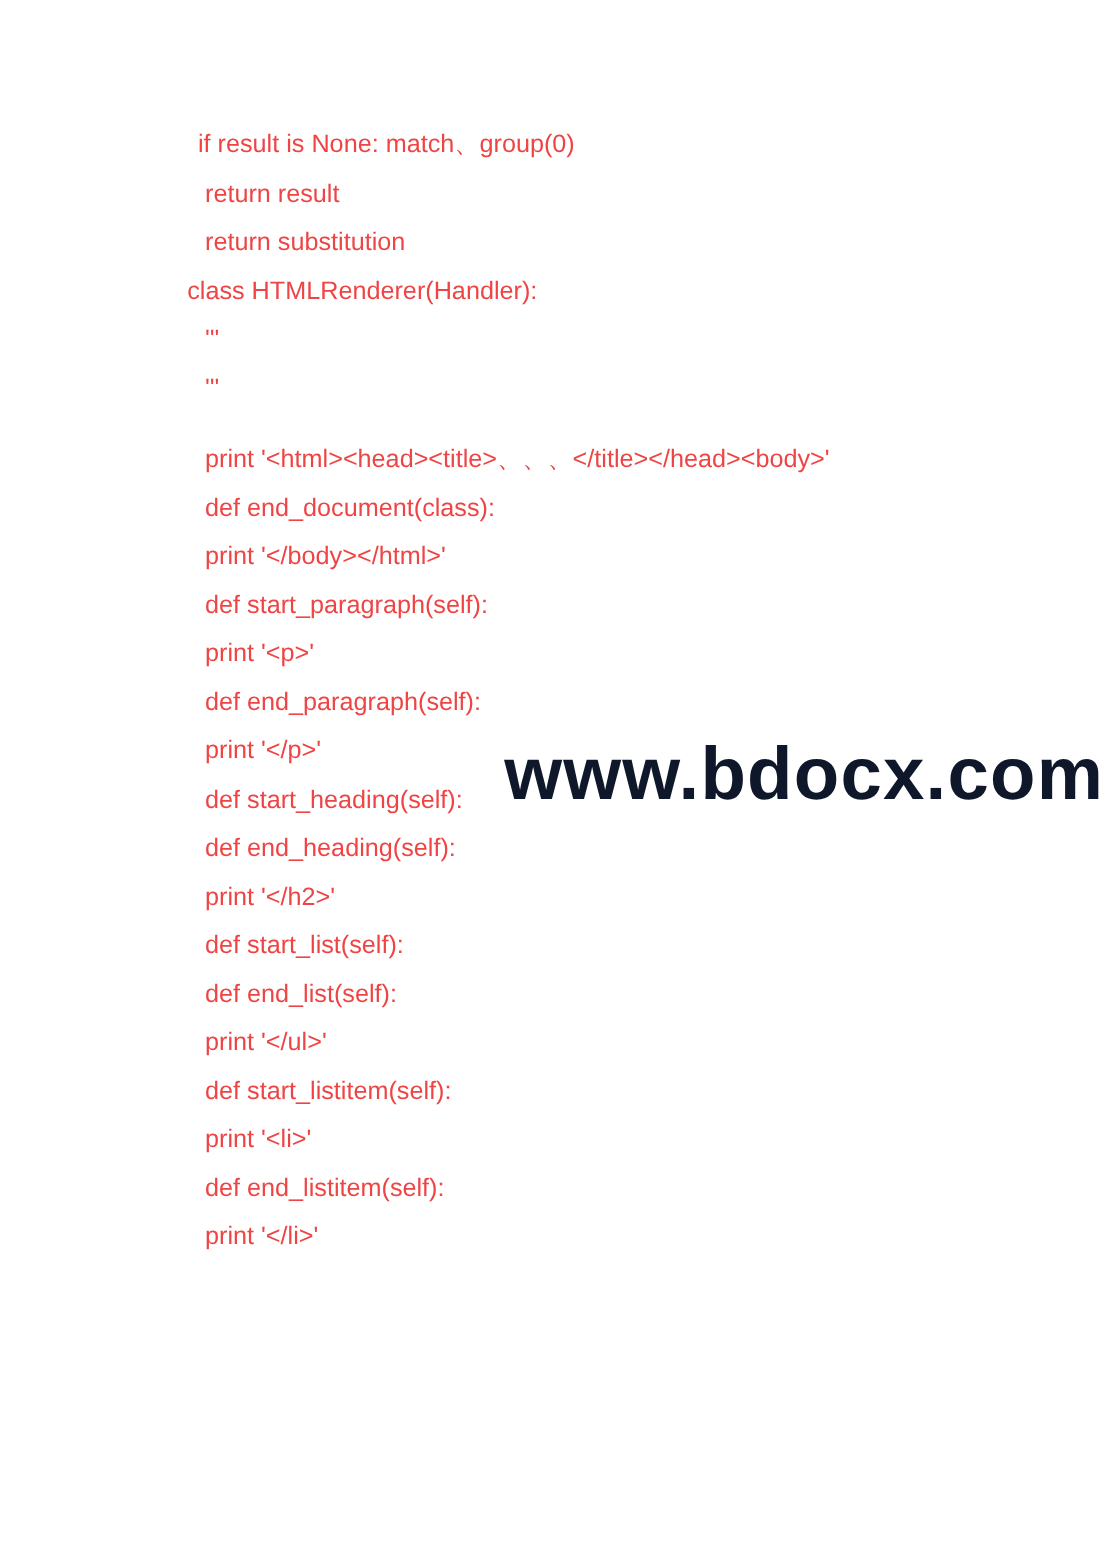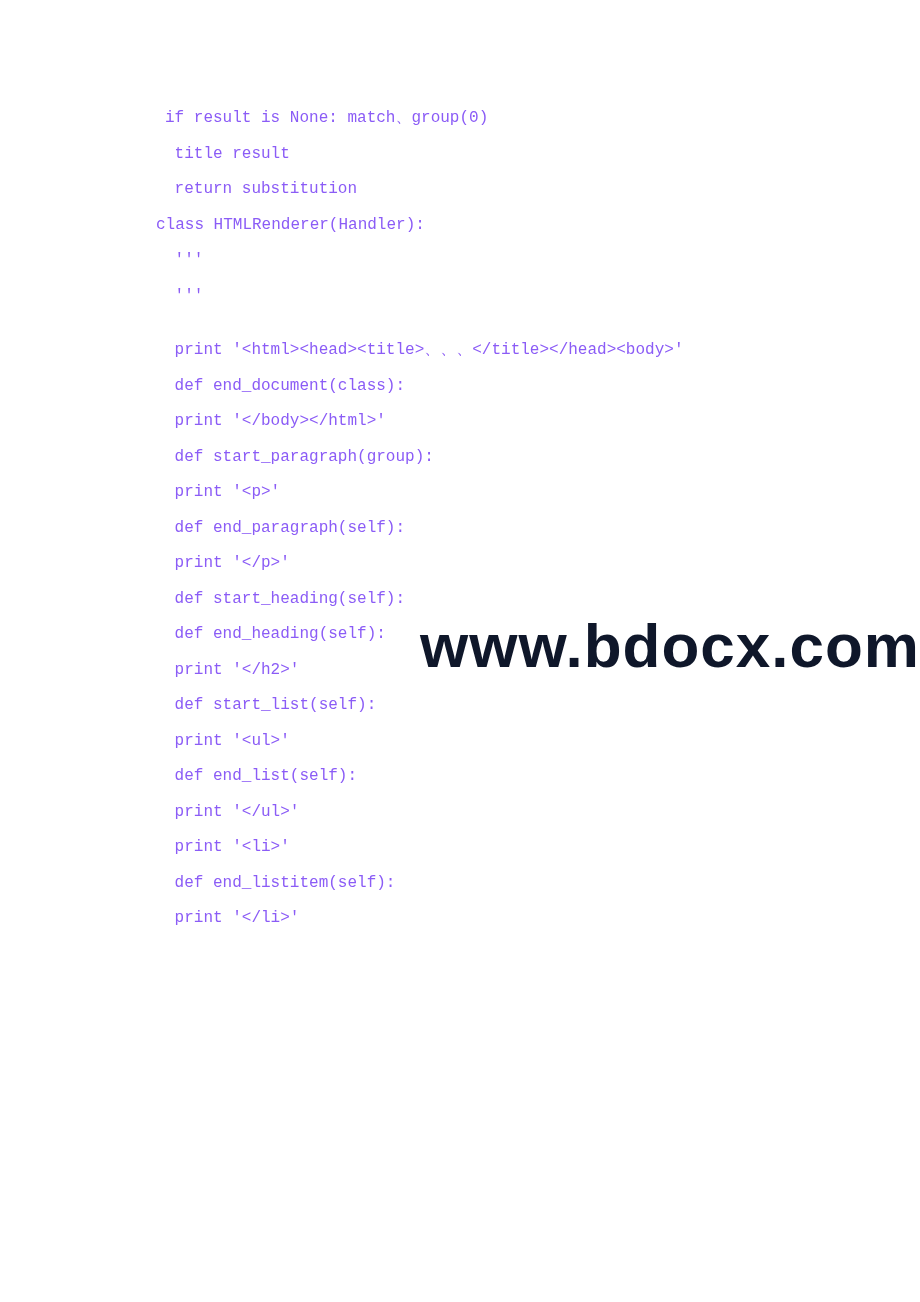--- a/index.html
+++ b/index.html
@@ -12,26 +12,26 @@
     position: relative;
     overflow: hidden;
   }
   .content {
     position: absolute;
     top: 110px;
     left: 165px;
     right: 100px;
   }
   .line {
-    font-size: 16px;
-    color: #8b5cf6;
+    font-size: 21px;
+    color: #ef4444;
     line-height: 1.0;
     margin-bottom: 19.5px;
     white-space: pre;
-    font-family: Liberation Mono, monospace;
+    font-family: Liberation Sans, sans-serif;
   }
   .gap {
     height: 19px;
   }
   .outdent {
     margin-left: -9px;
   }
   .watermark {
     position: absolute;
     top: 610px;
@@ -51,36 +51,36 @@
     z-index: 1;
   }
 </style>
 </head>
 <body>
 
 <div class="watermark">www.bdocx.com</div>
 
 <div class="content" id="content-container">
     <div class="line ">if result is None: match、group(0)</div>
-    <div class="line "> title result</div>
+    <div class="line "> return result</div>
     <div class="line "> return substitution</div>
     <div class="line outdent">class HTMLRenderer(Handler):</div>
     <div class="line "> '''</div>
     <div class="line "> '''</div>
     <div class="gap"></div>
     <div class="line "> print '&lt;html&gt;&lt;head&gt;&lt;title&gt;、、、&lt;/title&gt;&lt;/head&gt;&lt;body&gt;'</div>
     <div class="line "> def end_document(class):</div>
     <div class="line "> print '&lt;/body&gt;&lt;/html&gt;'</div>
-    <div class="line "> def start_paragraph(group):</div>
+    <div class="line "> def start_paragraph(self):</div>
     <div class="line "> print '&lt;p&gt;'</div>
     <div class="line "> def end_paragraph(self):</div>
     <div class="line "> print '&lt;/p&gt;'</div>
     <div class="line "> def start_heading(self):</div>
     <div class="line "> def end_heading(self):</div>
     <div class="line "> print '&lt;/h2&gt;'</div>
     <div class="line "> def start_list(self):</div>
-    <div class="line "> print '&lt;ul&gt;'</div>
     <div class="line "> def end_list(self):</div>
     <div class="line "> print '&lt;/ul&gt;'</div>
+    <div class="line "> def start_listitem(self):</div>
     <div class="line "> print '&lt;li&gt;'</div>
     <div class="line "> def end_listitem(self):</div>
     <div class="line "> print '&lt;/li&gt;'</div>
   </div>
 
 </body></html>

